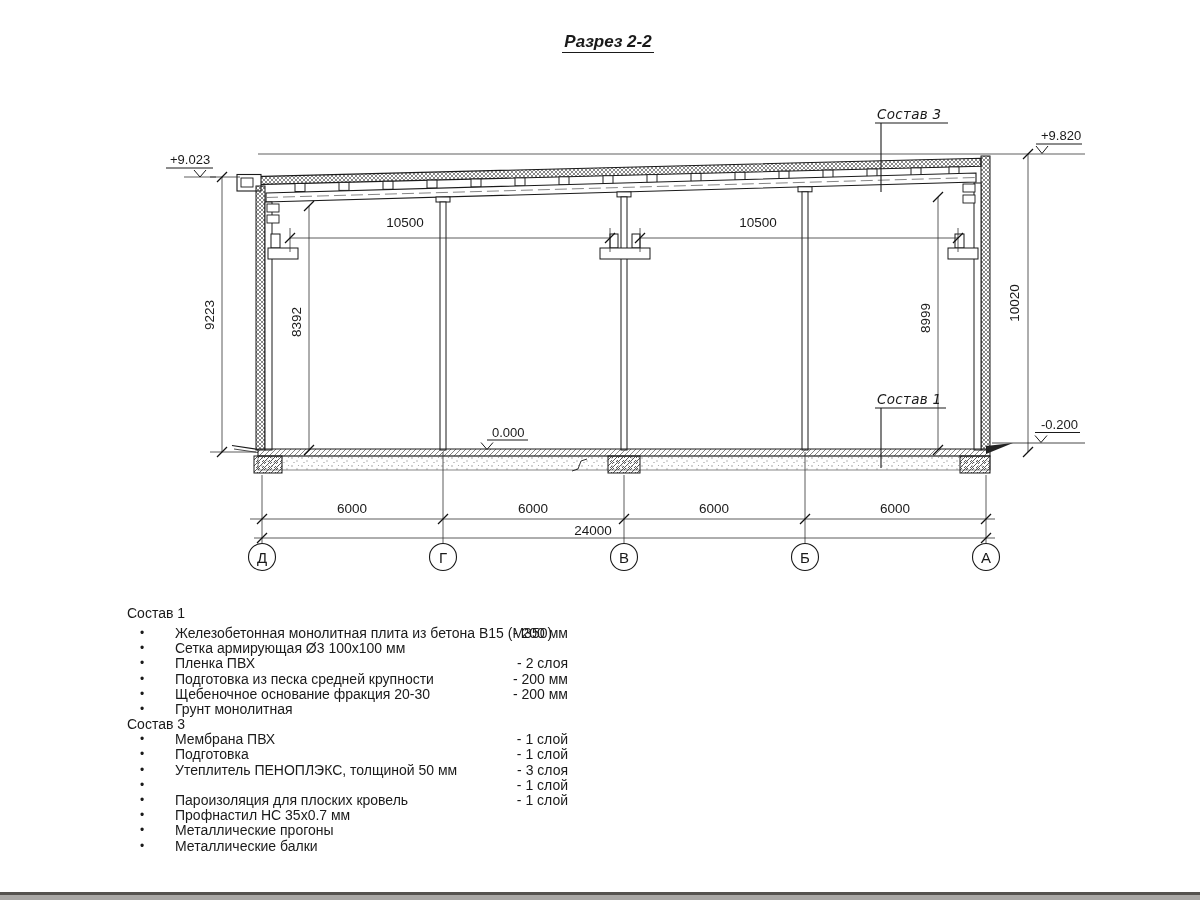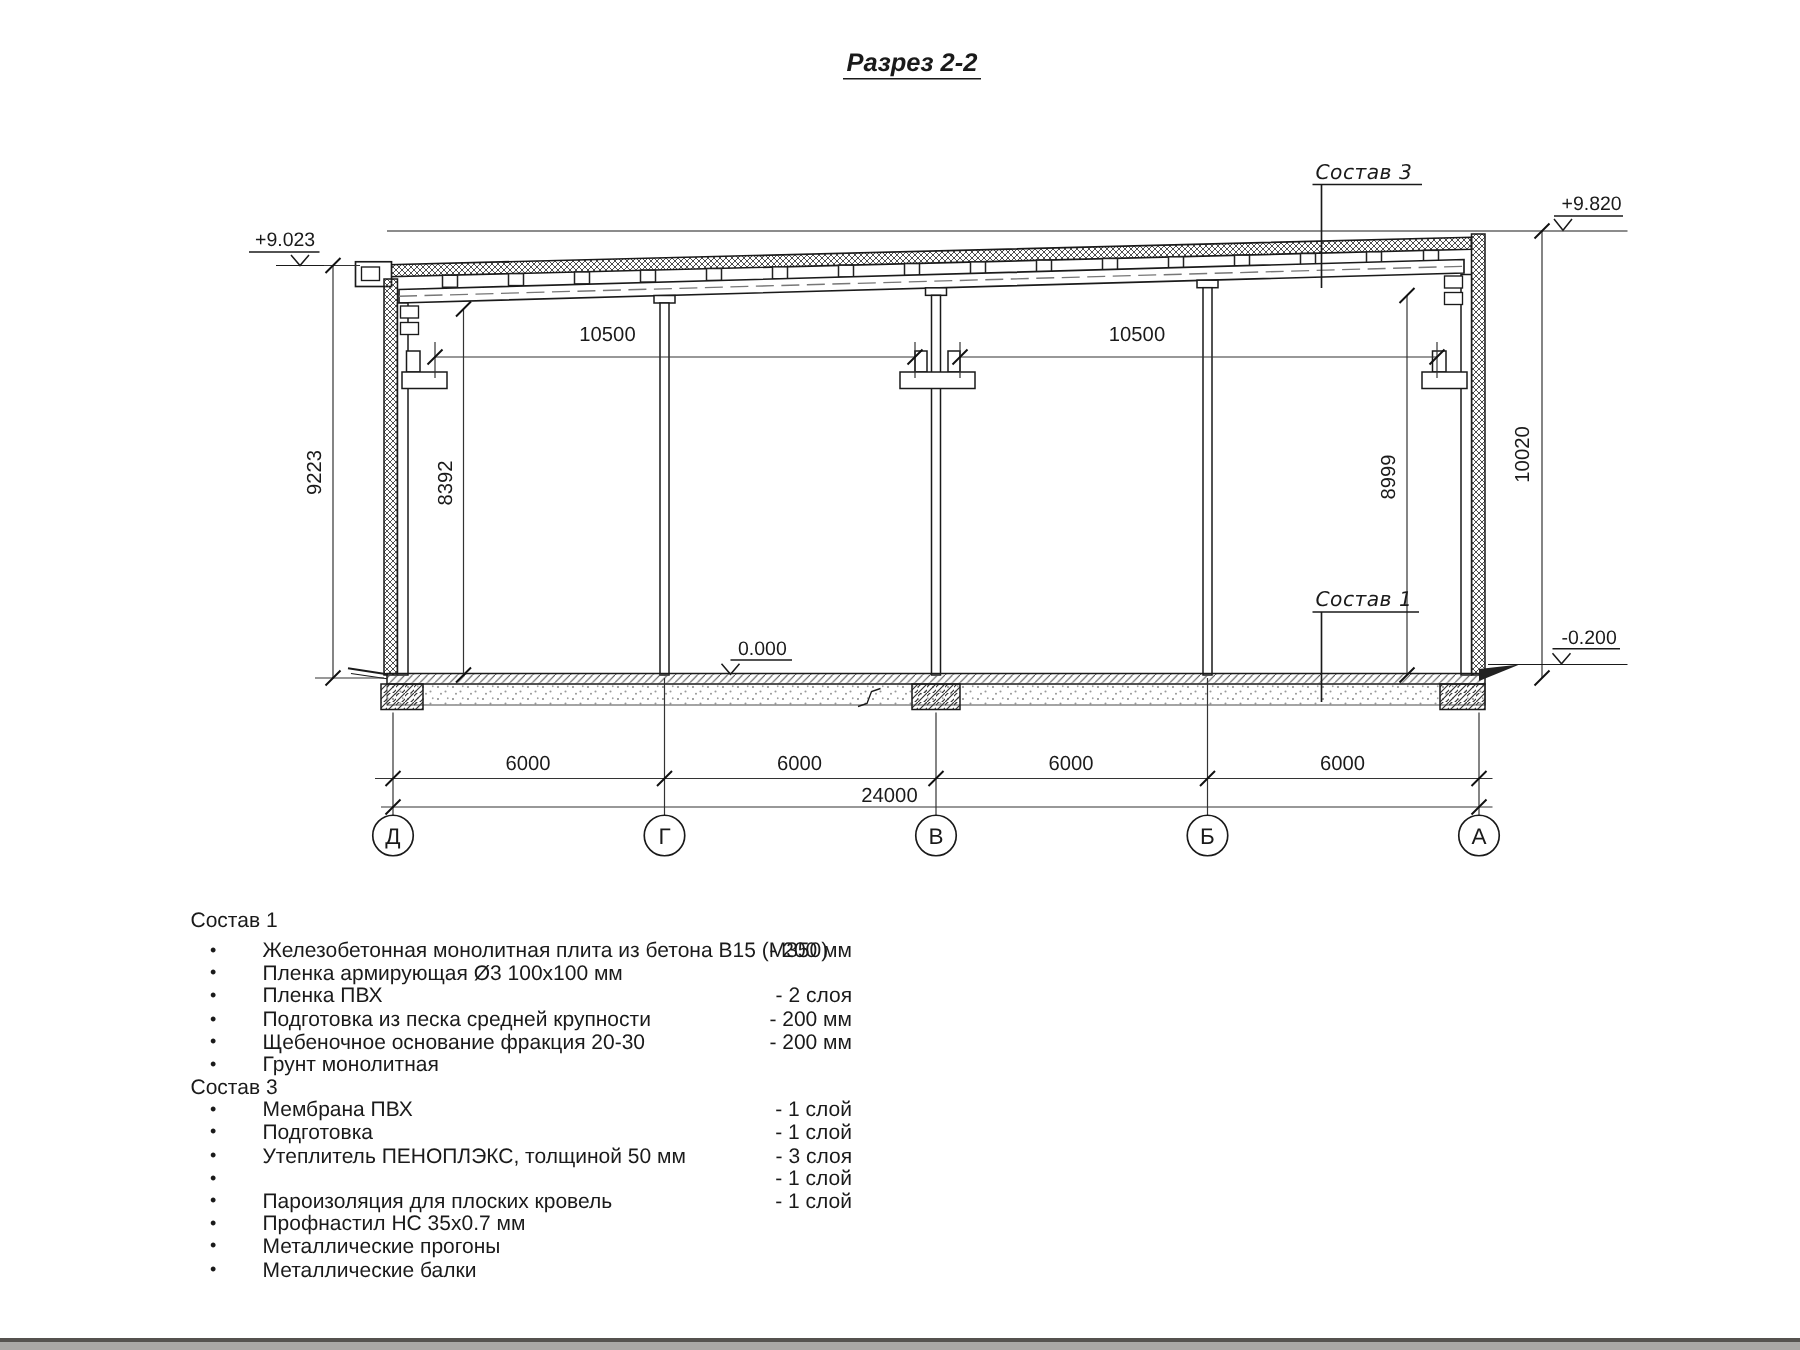--- a/index.html
+++ b/index.html
@@ -245,21 +245,21 @@
 <div id="legend">
   <div class="lrow lhdr">Состав 1</div>
 
   <div class="lrow first-item">
     <span class="lbullet">•</span>
     <span class="ltext">Железобетонная монолитная плита из бетона В15 (М350)</span>
     <span class="lval">-  200 мм</span>
   </div>
   <div class="lrow">
     <span class="lbullet">•</span>
-    <span class="ltext">Пленка армирующая Ø3 100х100 мм</span>
+    <span class="ltext">Сетка армирующая Ø3 100х100 мм</span>
     <span class="lval"></span>
   </div>
   <div class="lrow">
     <span class="lbullet">•</span>
     <span class="ltext">Пленка ПВХ</span>
     <span class="lval">-  2 слоя</span>
   </div>
   <div class="lrow">
     <span class="lbullet">•</span>
     <span class="ltext">Подготовка из песка средней крупности</span>

